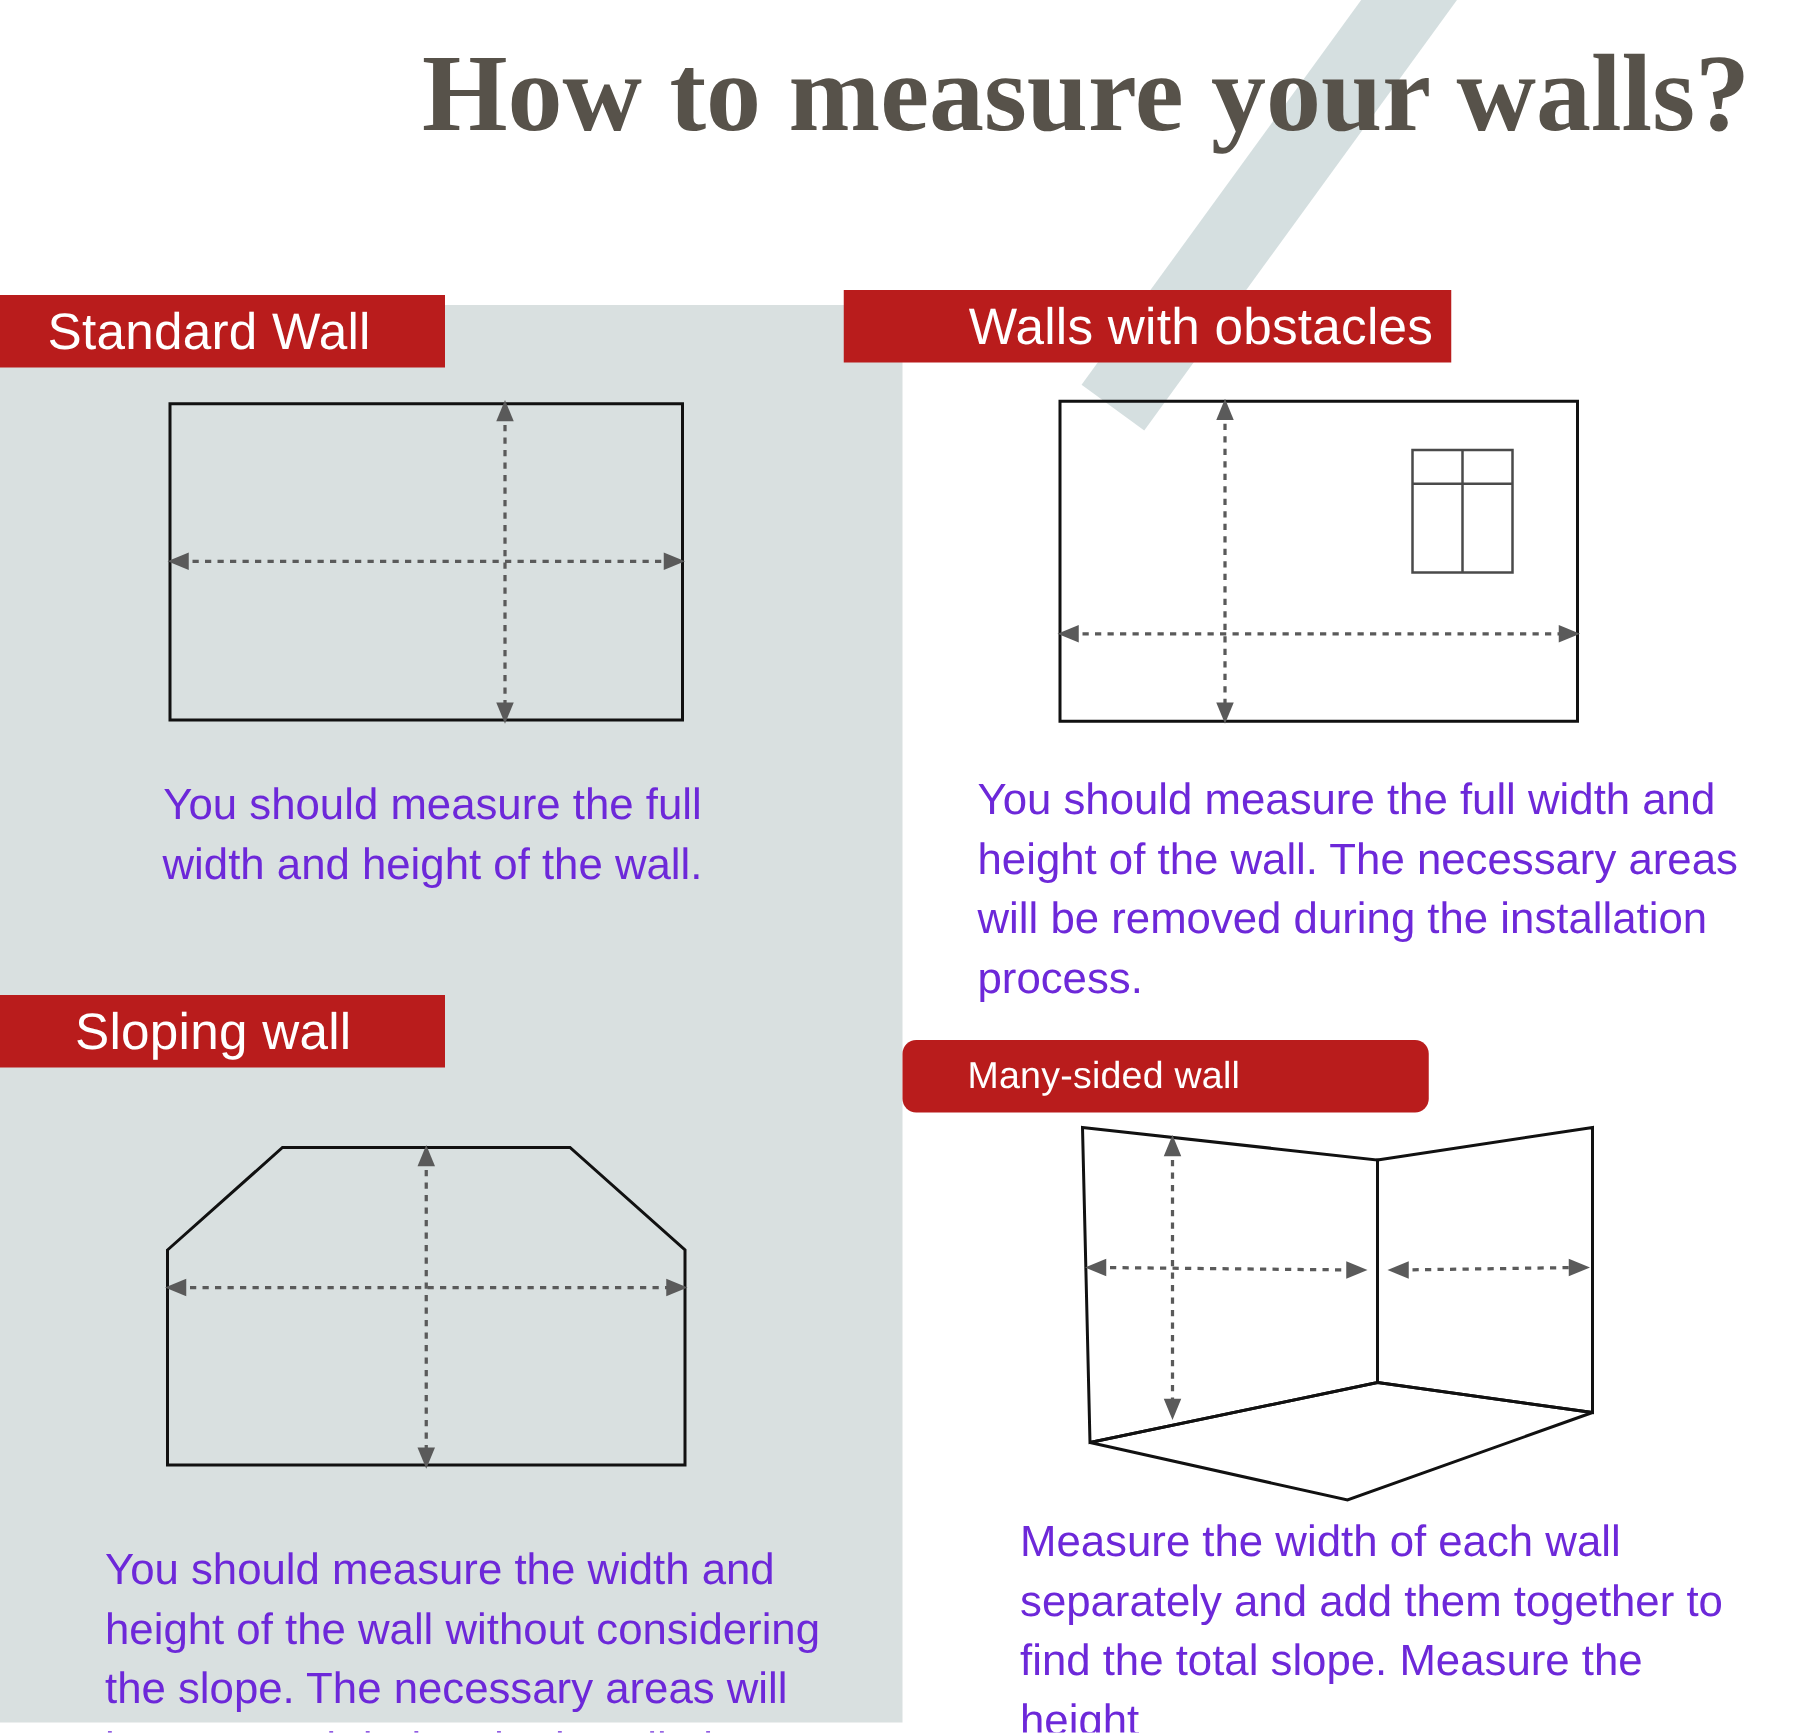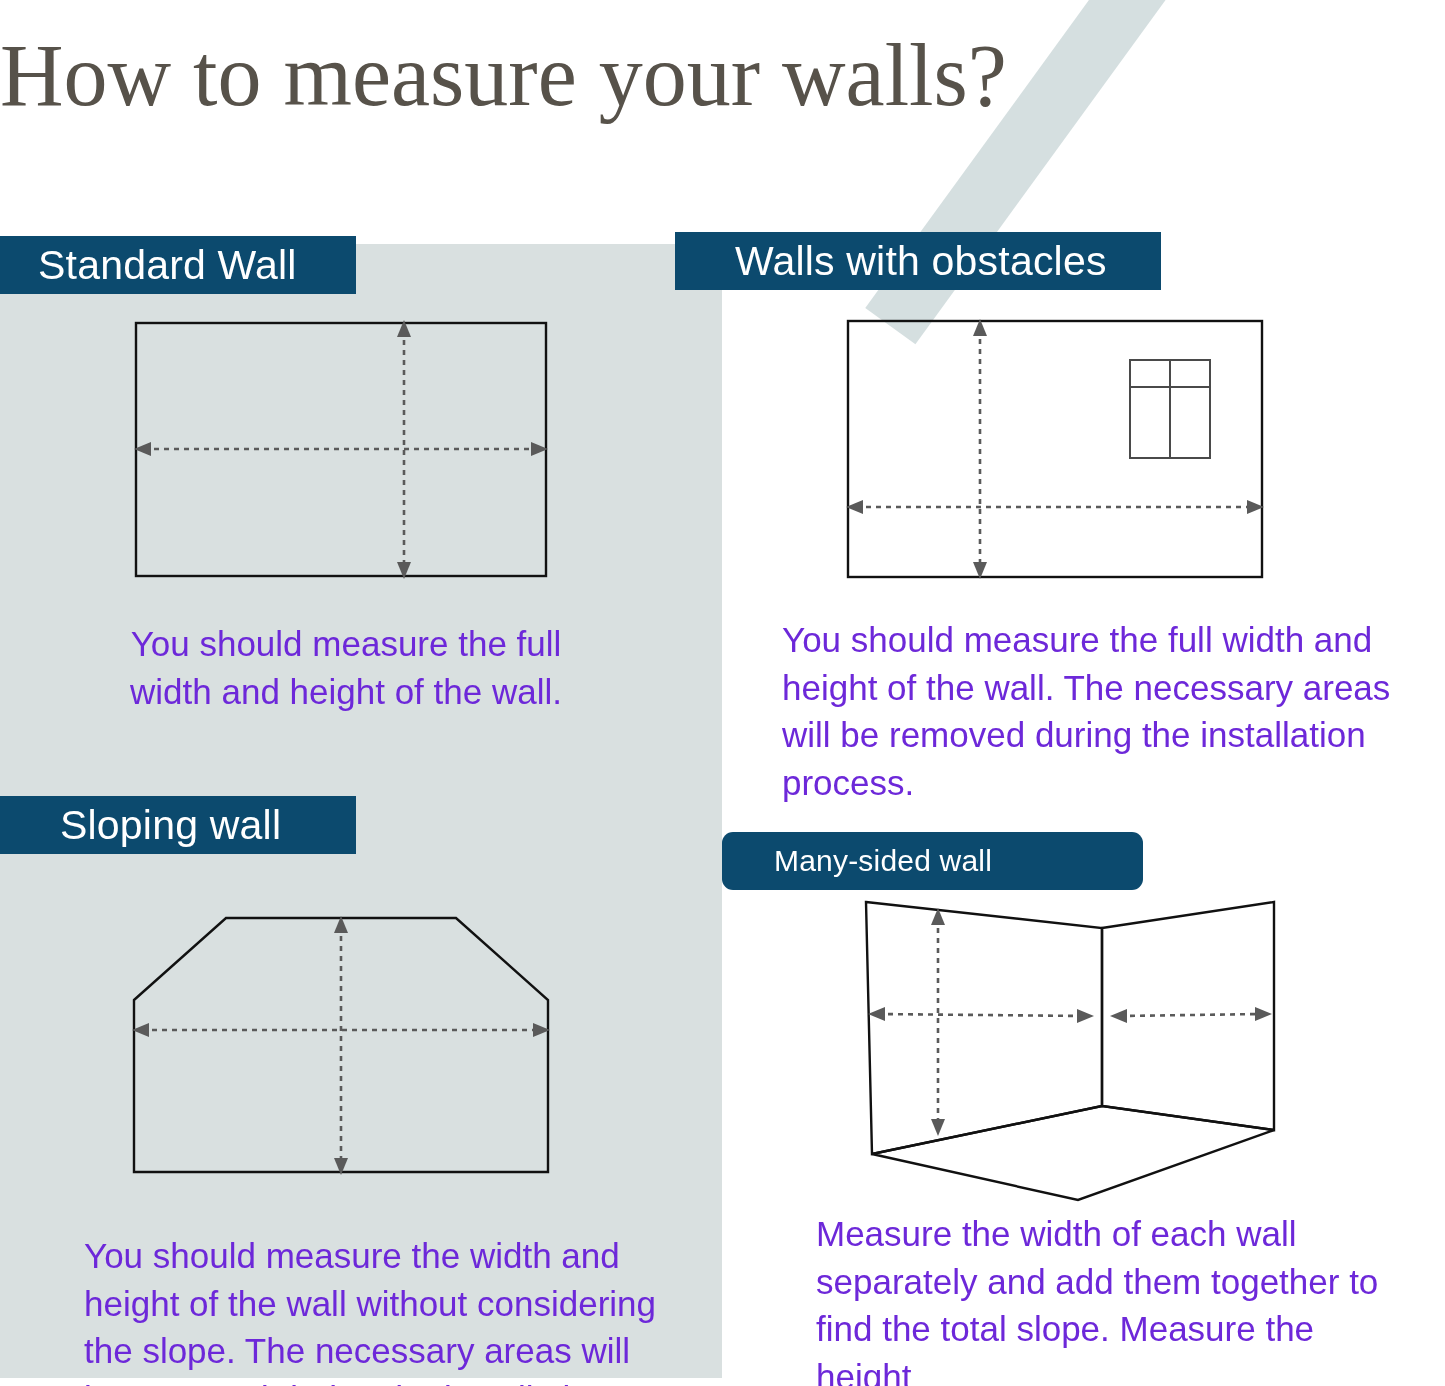--- a/index.html
+++ b/index.html
@@ -23,56 +23,56 @@
     left:1118px; top:-40px;
     width:62px; height:430px;
     transform:rotate(36deg);
   }
 
   
   .page-title{
     position:absolute;
     left:0; top:30px;
     width:1400px;
-    text-align:left;
+    text-align:right;
     font-family:"Liberation Serif", serif;
     font-size:88px;
     line-height:1.05;
-    font-weight:400;
+    font-weight:700;
     color:#57524a;
     letter-spacing:0px;
     white-space:nowrap;
   }
 
   
   .tint-panel{
     position:absolute;
     left:0; top:244px;
     width:722px; height:1134px;
     background:#d9e0e0;
   }
 
   
   .sec-bar{
     position:absolute;
-    background:#0c4a6e;
+    background:#b91c1c;
     color:#ffffff;
     display:flex;
     align-items:center;
     font-family:"Liberation Sans", sans-serif;
     font-size:41px;
     font-weight:400;
     line-height:1;
     letter-spacing:0.2px;
     box-sizing:border-box;
   }
   .sec-bar span{display:block;}
 
   #bar-standard   { left:0px;   top:236px; width:356px; height:58px; padding-left:38px; }
-  #bar-obstacles  { left:675px; top:232px; width:486px; height:58px; padding-left:60px; }
+  #bar-obstacles  { left:675px; top:232px; width:486px; height:58px; padding-left:100px; }
   #bar-sloping    { left:0px;   top:796px; width:356px; height:58px; padding-left:60px; }
   #bar-manysided  { left:722px; top:832px; width:421px; height:58px; padding-left:52px; }
   #bar-manysided  { font-size:30px;border-radius:11px; }
 
   
   .caption{
     position:absolute;
     color:#6d28d9;
     font-family:"Liberation Sans", sans-serif;
     font-size:35px;

